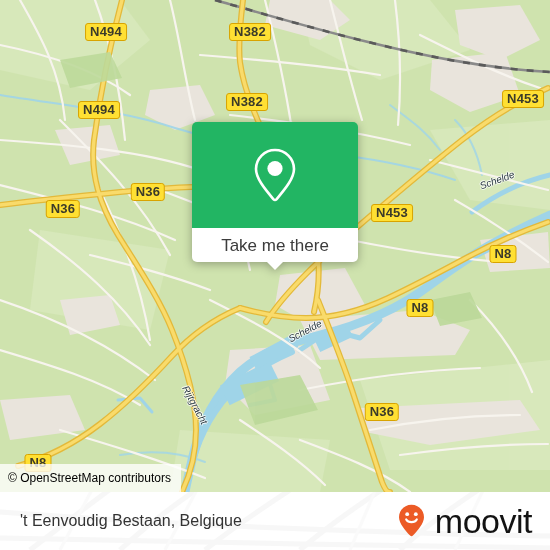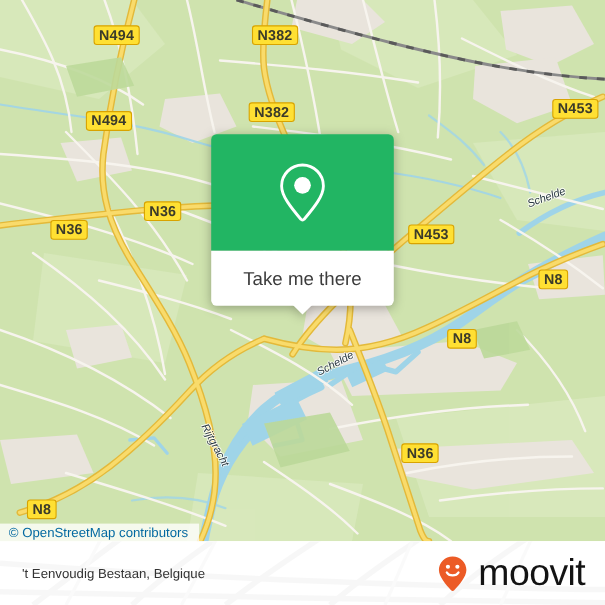--- a/index.html
+++ b/index.html
@@ -89,21 +89,21 @@
     align-items: center;
     justify-content: center;
   }
   .callout-pin {
     display: block;
     width: 46px;
     height: 56px;
   }
   .callout-footer {
     background: #ffffff;
-    height: 50px;
+    height: 34px;
     border-radius: 0 0 5px 5px;
     display: flex;
     align-items: center;
     justify-content: center;
     position: relative;
   }
   .callout-label {
     color: #3c3c3c;
     font-family: "Liberation Sans", sans-serif;
     font-size: 17px;
@@ -119,26 +119,26 @@
     border-left: 9px solid transparent;
     border-right: 9px solid transparent;
     border-top: 9px solid #ffffff;
   }
 
   
   .attribution {
     position: absolute;
     left: 0;
     bottom: 0;
-    height: 16px;
+    height: 28px;
     padding: 0 10px 0 8px;
     display: flex;
     align-items: center;
     background: rgba(255,255,255,0.78);
-    color: #0369a1;
+    color: #000000;
     font-family: "Liberation Sans", sans-serif;
     font-size: 12px;
     white-space: nowrap;
   }
 
   
   .bottom-bar {
     position: absolute;
     left: 0;
     top: 492px;
@@ -155,31 +155,31 @@
     height: 58px;
     opacity: 0.5;
   }
   .place-name {
     position: absolute;
     left: 20px;
     top: 50%;
     transform: translateY(-50%);
     color: #333333;
     font-family: "Liberation Sans", sans-serif;
-    font-size: 12px;
+    font-size: 16px;
     line-height: 18px;
     white-space: nowrap;
   }
   .brand {
     position: absolute;
     right: 18px;
     top: 50%;
     transform: translateY(-50%);
     display: flex;
-    align-items: flex-end;
+    align-items: flex-start;
     gap: 10px;
   }
   .brand-mark {
     display: block;
     width: 27px;
     height: 33px;
   }
   .brand-text {
     color: #131313;
     font-family: "Liberation Sans", sans-serif;

